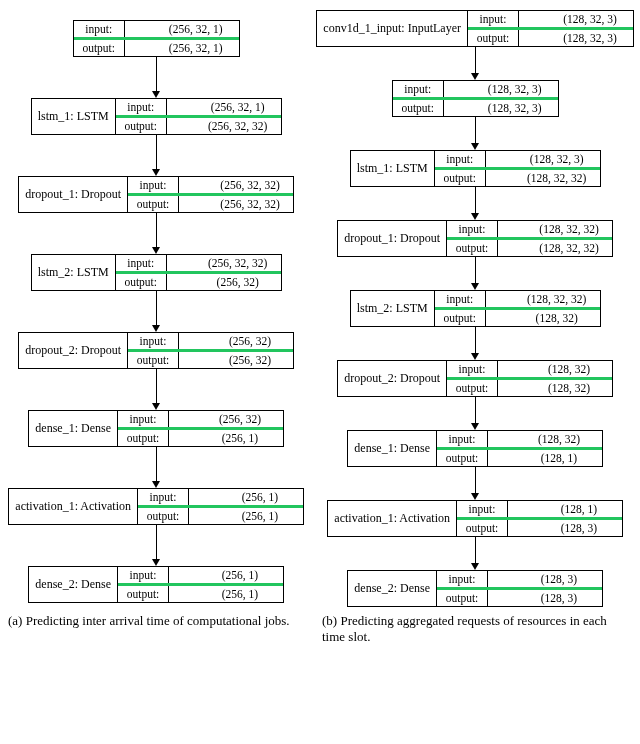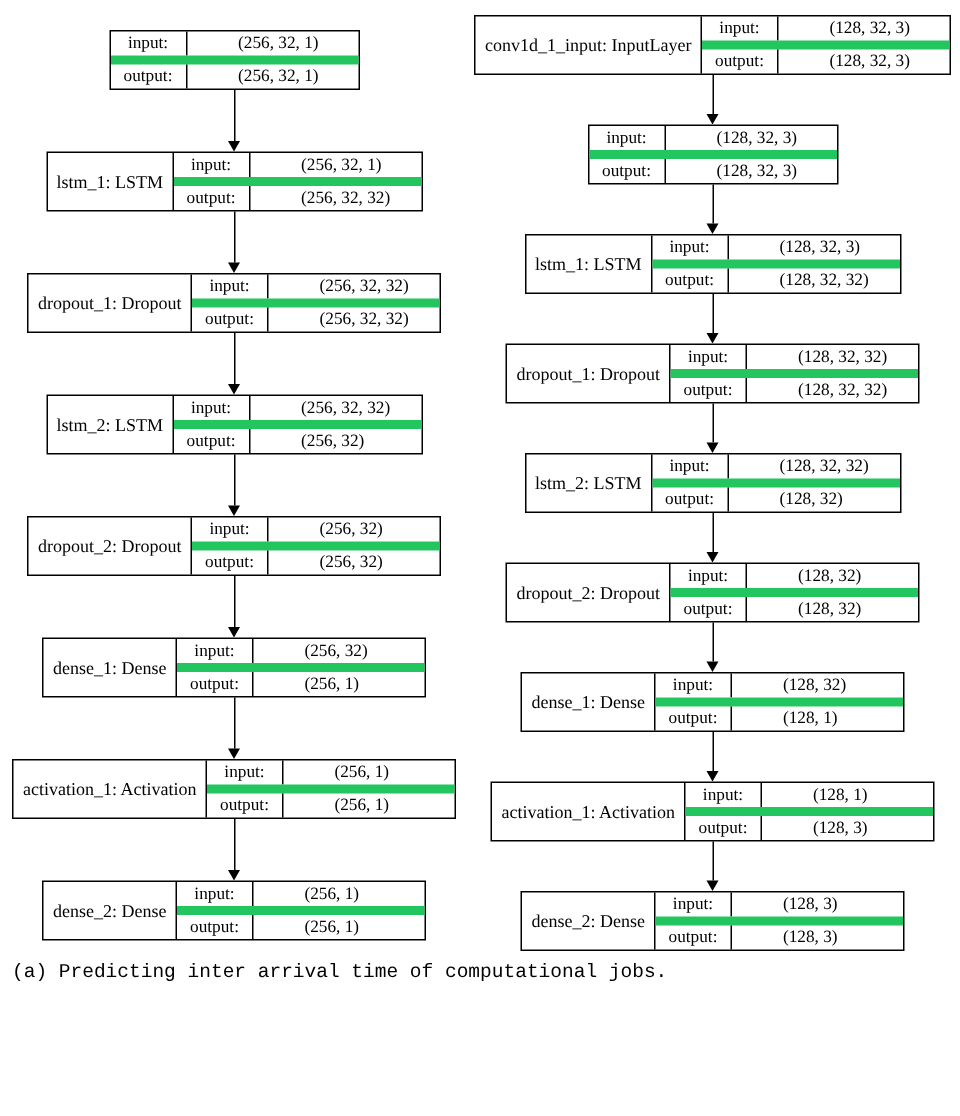--- a/index.html
+++ b/index.html
@@ -38,35 +38,35 @@
 }
 .block .iogrid {
   display: flex;
   flex-direction: column;
 }
 .block .row {
   display: flex;
   gap: 28px;
 }
 .block .row + .row {
-  border-top: 6px solid #22c55e;
+  border-top: 3px solid #22c55e;
   font-family: Liberation Serif, serif;
 }
 .block .lab {
   padding: 2px 6px;
   font-size: 11.5px;
   border-right: 1px solid #000;
   min-width: 38px;
   text-align: center;
 }
 .block .val {
   padding: 2px 6px;
   font-size: 11.5px;
   min-width: 74px;
-  text-align: left;
+  text-align: center;
 }
 .arrow {
   display: flex;
   flex-direction: column;
   align-items: center;
 }
 .arrow .shaft {
   width: 0;
   border-left: 1.2px solid #000;
 }
@@ -76,21 +76,20 @@
   border-right: 4px solid transparent;
   border-top: 7px solid #000;
 }
 .caption {
   font-size: 13px;
   padding: 6px 2px 0 2px;
   line-height: 1.25;
 }
 .captions {
   display: flex;
-  font-family: Liberation Mono, monospace;
 }
 .captions .cap {
   flex: 1;
 }
 </style>
 </head>
 <body>
 
 <div class="columns">
 
@@ -393,13 +392,14 @@
             <div class="lab">output:</div>
             <div class="val">(128, 3)</div>
           </div>
       </div>
     </div>
   </div>
 </div>
 
 <div class="captions">
   <div class="caption cap">(a) Predicting inter arrival time of computational jobs.</div>
+  <div class="caption cap">(b) Predicting aggregated requests of resources in each time slot.</div>
 </div>
 
 </body></html>

